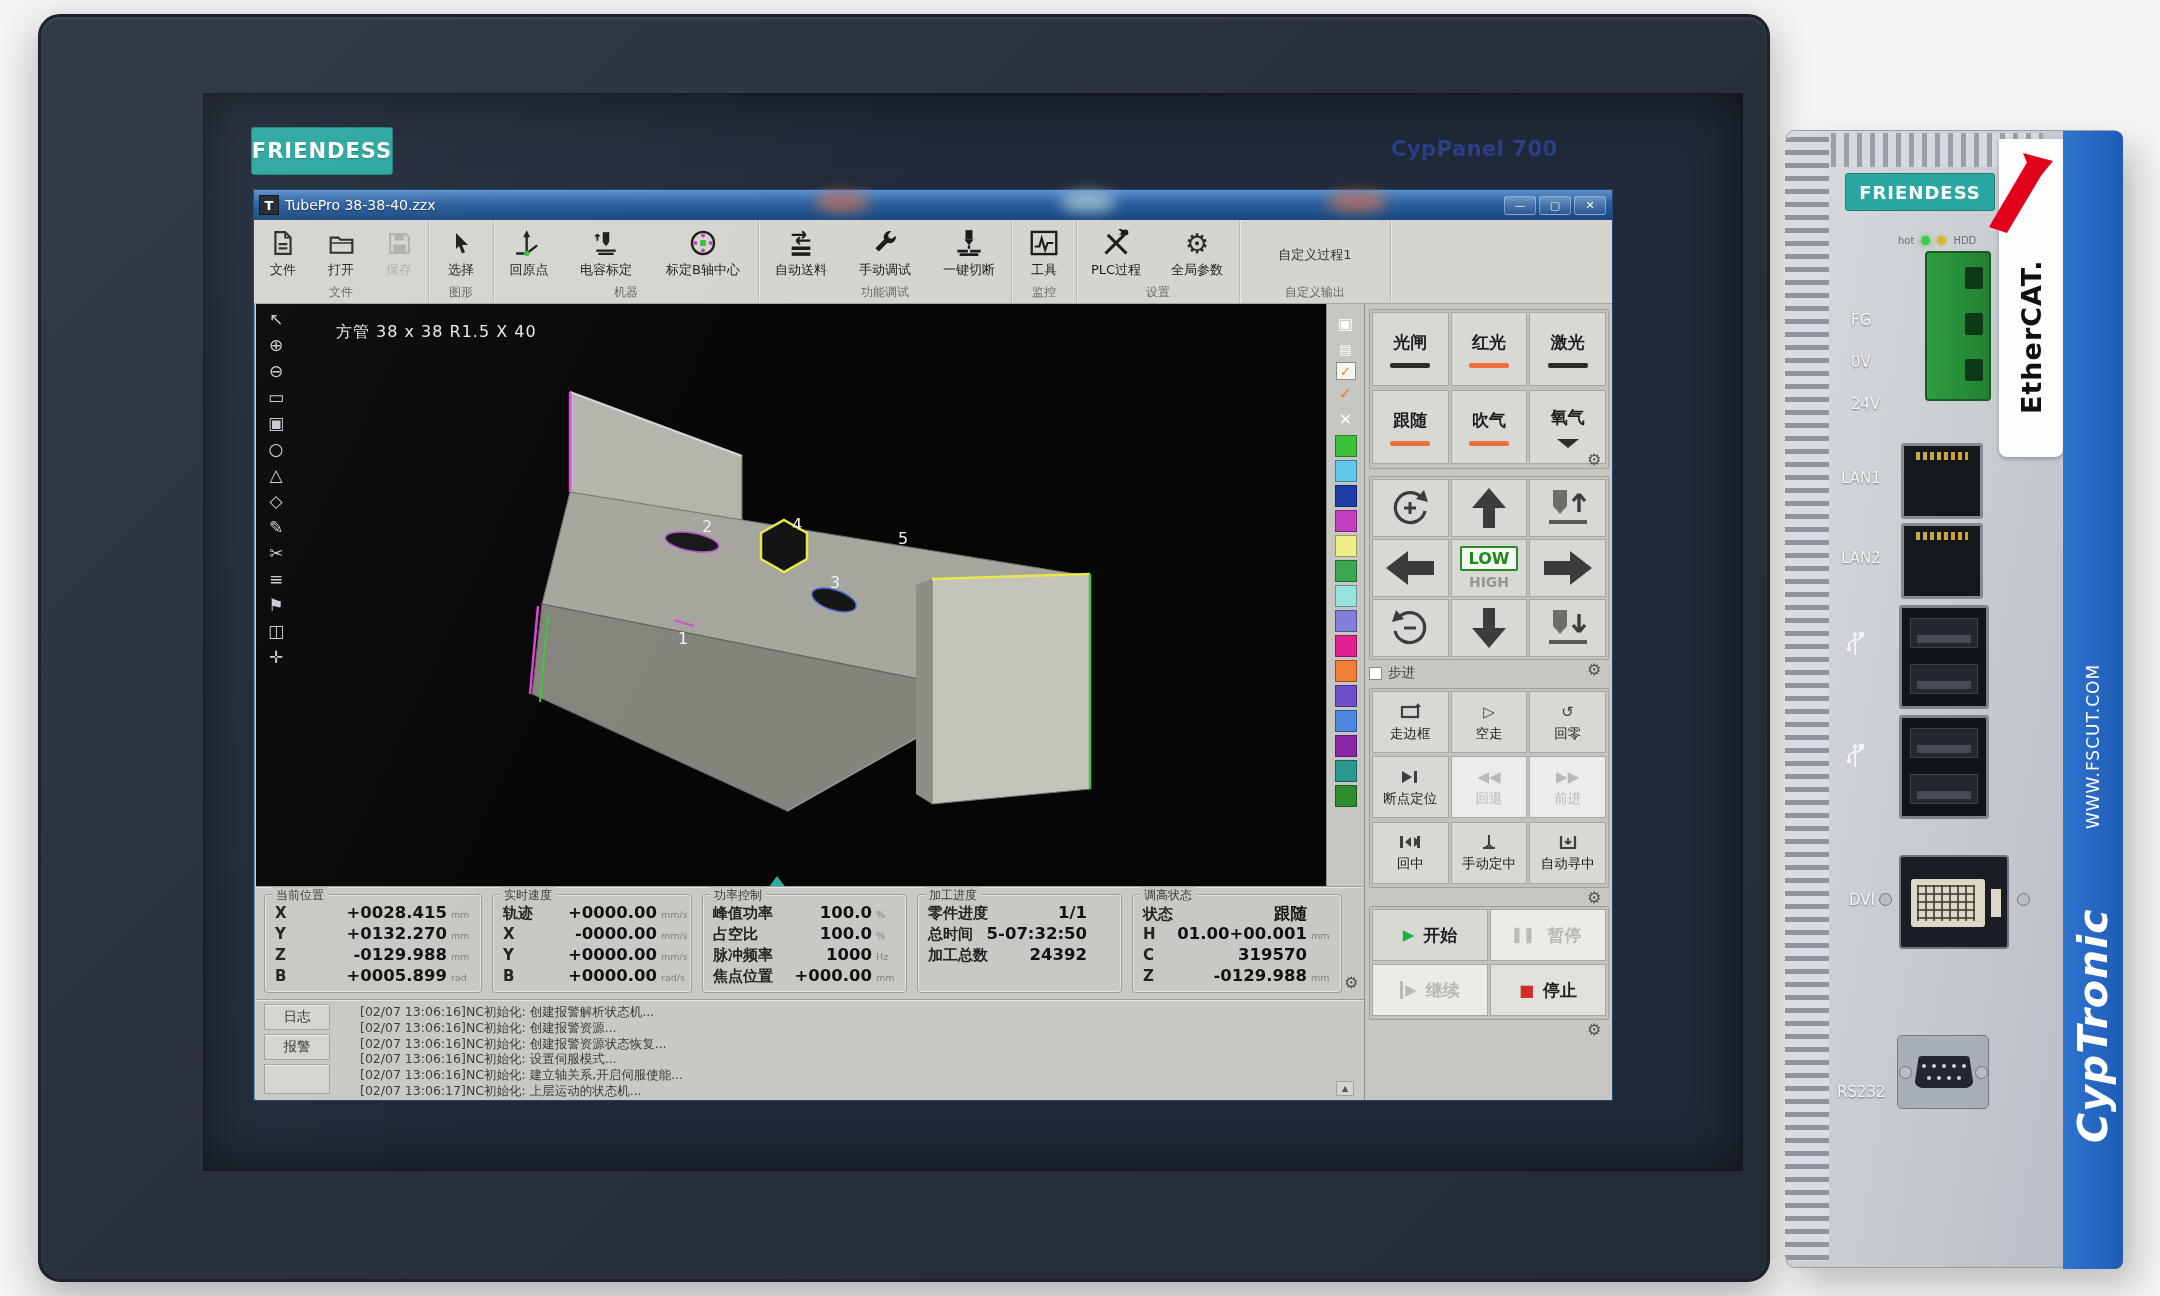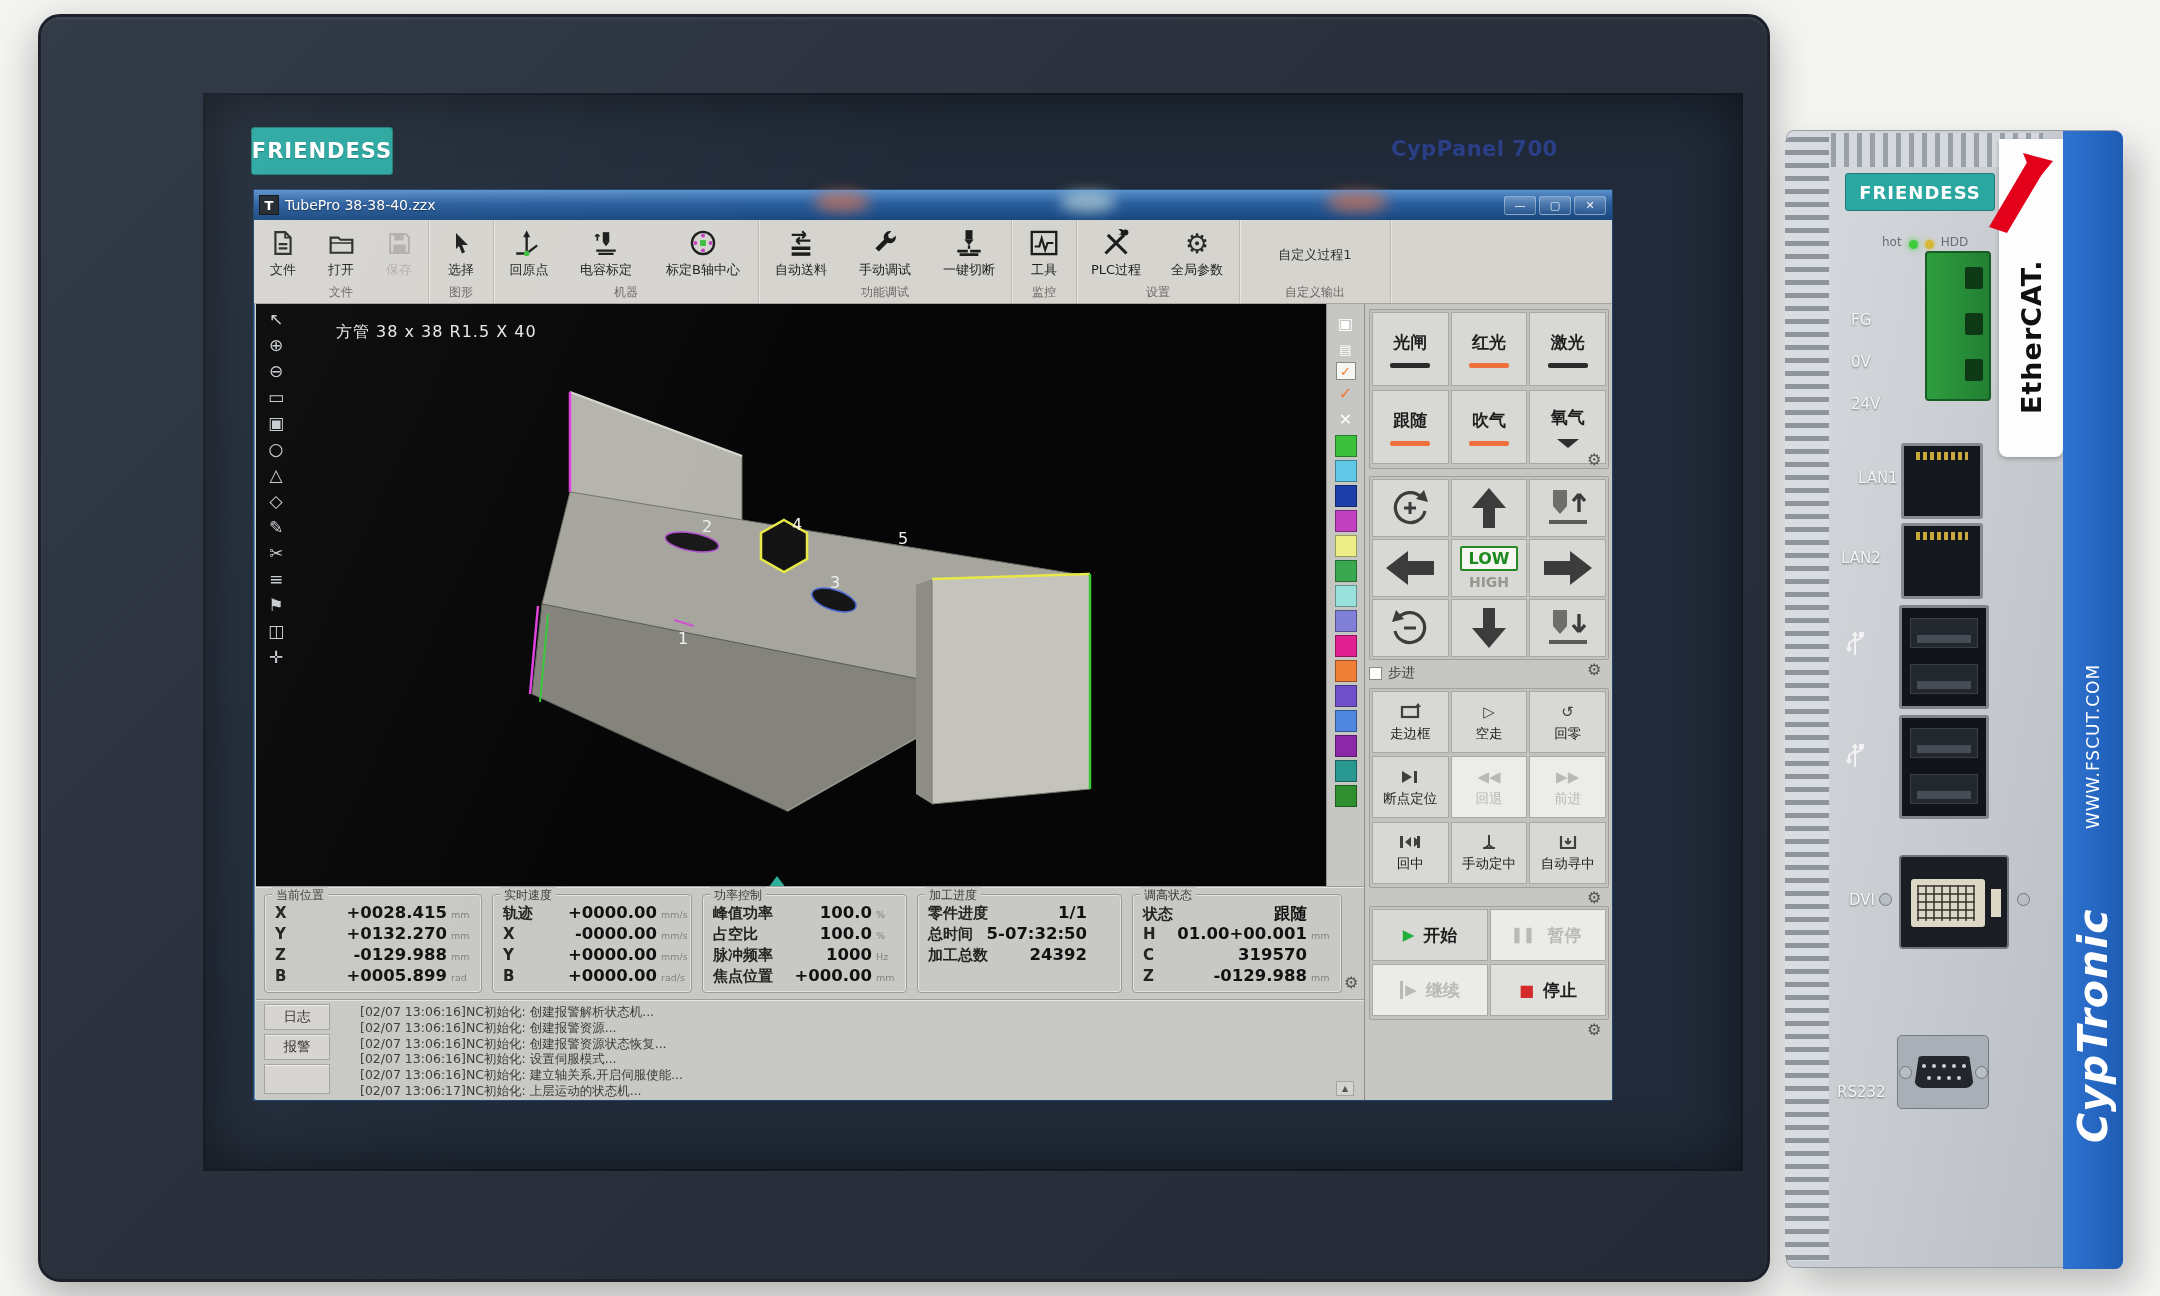--- a/index.html
+++ b/index.html
@@ -113,21 +113,21 @@
   .ctrlbox{left:1786px;top:130px;width:336px;height:1138px;border-radius:8px;
     background:linear-gradient(100deg,#d7dade 0%,#c6cacf 55%,#b8bcc3 100%);
     border:1px solid #9aa0a8;box-shadow:14px 18px 34px rgba(0,0,0,.22);}
   .fins{left:-2px;top:6px;width:44px;height:1124px;border-radius:6px 0 0 6px;
     background:repeating-linear-gradient(180deg,#8f959d 0 5px,#d9dce0 5px 13px);}
   .topfins{left:44px;top:2px;width:212px;height:34px;
     background:repeating-linear-gradient(90deg,#9aa0a8 0 5px,#d5d8dc 5px 13px);}
   .ctrlbrand{left:58px;top:42px;width:150px;height:38px;background:#2aa7a0;border:1px solid #1d7d77;
     border-radius:3px;color:#fff;font-weight:bold;font-size:18px;letter-spacing:1px;
     display:flex;align-items:center;justify-content:center;}
-  .ledrow{left:95px;top:104px;display:flex;align-items:flex-end;gap:7px;font-size:12px;color:#6a6f76;}
+  .ledrow{left:111px;top:104px;display:flex;align-items:center;gap:7px;font-size:10px;color:#6a6f76;}
   .led{width:9px;height:9px;border-radius:50%;}
   .pinlabels{left:64px;top:180px;display:flex;flex-direction:column;gap:24px;color:#f5f5f5;font-size:15px;
     text-shadow:0 1px 2px rgba(0,0,0,.45);}
   .terminal{left:138px;top:120px;width:66px;height:150px;background:linear-gradient(90deg,#2e9e3e,#228033);
     border:2px solid #175c24;border-radius:4px;}
   .tslot{position:absolute;left:38px;width:18px;height:22px;background:#0d3a14;border-radius:2px;}
   .portlabel{color:#f5f5f5;font-size:15px;text-shadow:0 1px 2px rgba(0,0,0,.45);}
   .rj45{width:82px;height:76px;background:#14171c;border:3px solid #858b93;border-radius:3px;}
   .rj45 .pins{position:absolute;left:12px;top:6px;width:52px;height:8px;
     background:repeating-linear-gradient(90deg,#c8a83c 0 4px,#14171c 4px 7px);}
@@ -752,21 +752,21 @@
     <span>FG</span>
     <span>0V</span>
     <span>24V</span>
   </div>
   <div class="abs terminal">
     <div class="tslot" style="top:14px"></div>
     <div class="tslot" style="top:60px"></div>
     <div class="tslot" style="top:106px"></div>
   </div>
 
-  <span class="abs portlabel" style="left:71px;top:338px">LAN1</span>
+  <span class="abs portlabel" style="left:54px;top:338px">LAN1</span>
   <div class="abs rj45" style="left:114px;top:312px">
       <div class="pins"></div>
     </div>
   <span class="abs portlabel" style="left:54px;top:418px">LAN2</span>
   <div class="abs rj45" style="left:114px;top:392px">
       <div class="pins"></div>
     </div>
 
   <svg class="abs" style="left:58px;top:500px" width="20" height="28" viewBox="0 0 20 28">
       <path d="M10 2v22M10 8l-6 4v4M10 10l6-3V4" stroke="#f2f2f2" stroke-width="2" fill="none"></path>

